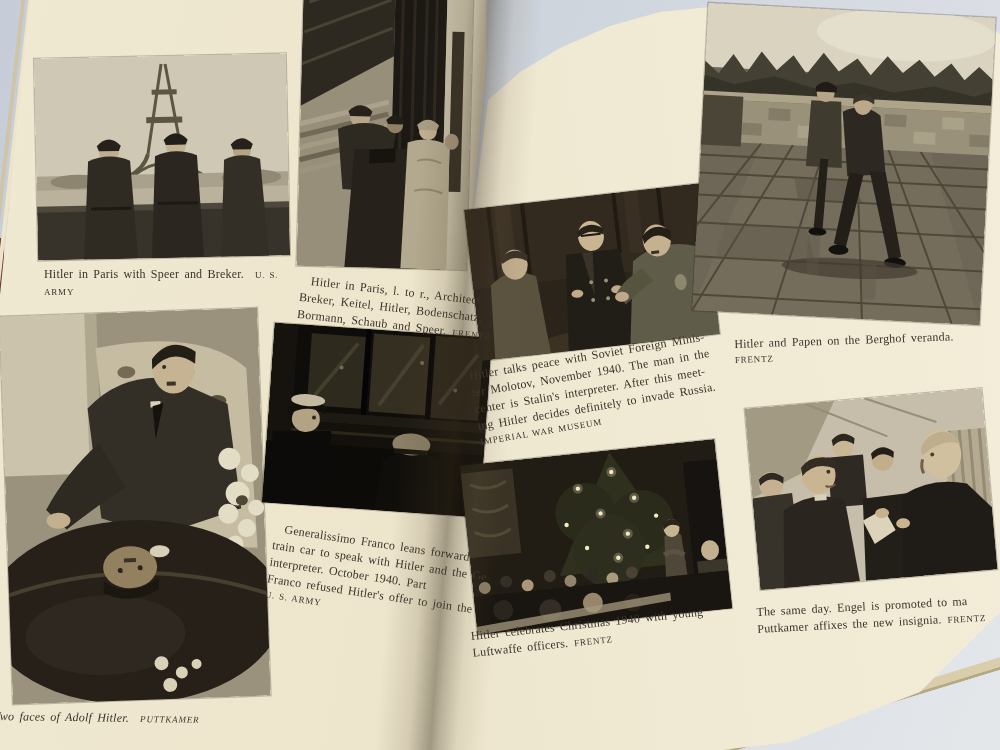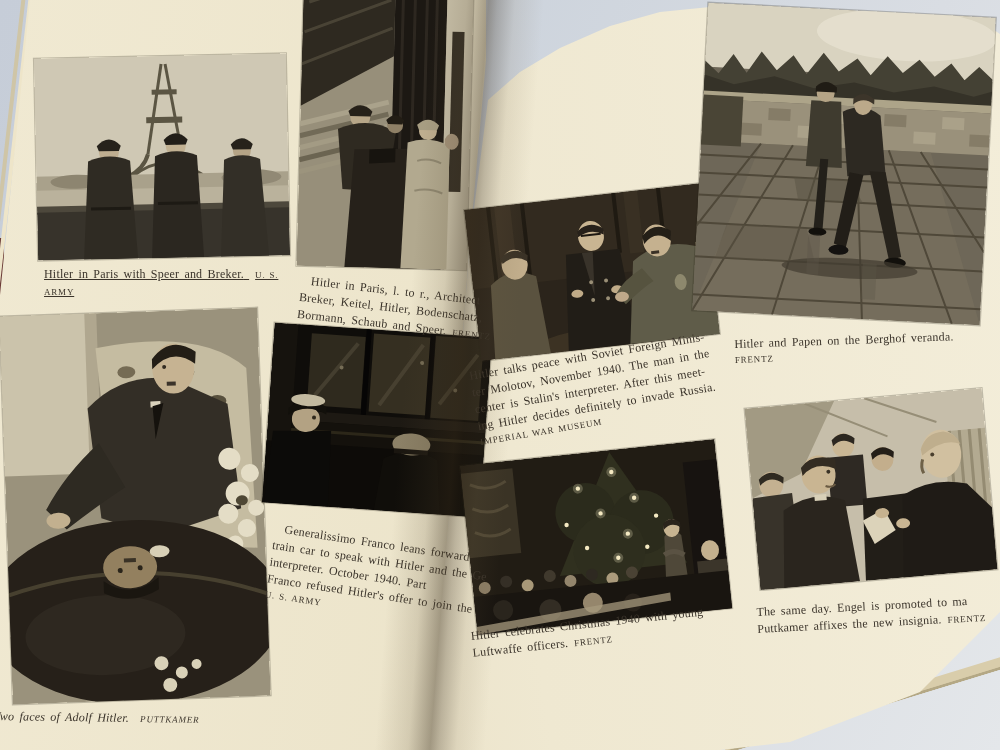--- a/index.html
+++ b/index.html
@@ -364,21 +364,21 @@
     <path d="M172 56 Q178 40 196 40 Q208 42 212 54 Q196 46 173 62 Z" fill="#bfae8d"></path>
     <path d="M173 66 Q170 74 173 80" stroke="#6e6148" stroke-width="3" fill="none"></path>
     <circle cx="183" cy="62" r="2" fill="#4a3f2e"></circle>
     <path d="M108 122 L130 112 L140 134 L118 146 Z" fill="#dcd3ba"></path>
     <ellipse cx="128" cy="116" rx="7" ry="5" fill="#c6b28f"></ellipse>
     <ellipse cx="148" cy="128" rx="7" ry="5" fill="#c9b592"></ellipse>
     <rect x="62" y="92" width="12" height="6" fill="#d8d0b8"></rect>
   </svg>
 </div>
 
-<div class="caption" style="left:44px;top:266px;width:246px;text-decoration:underline;">
+<div class="caption" style="left:44px;top:266px;width:246px;">
   <span>Hitler in Paris with Speer and Breker.</span>
   <span class="credit">U. S. ARMY</span>
 </div>
 
 <div class="caption" style="left:302px;top:272px;width:194px;transform:rotate(6.5deg);">
   <span class="line indent">Hitler in Paris, l. to r., Architect</span>
   <span class="line">Breker, Keitel, Hitler, Bodenschatz,</span>
   <span class="line">
     <span>Bormann, Schaub and Speer.</span><span class="credit">FRENTZ</span>
   </span>

